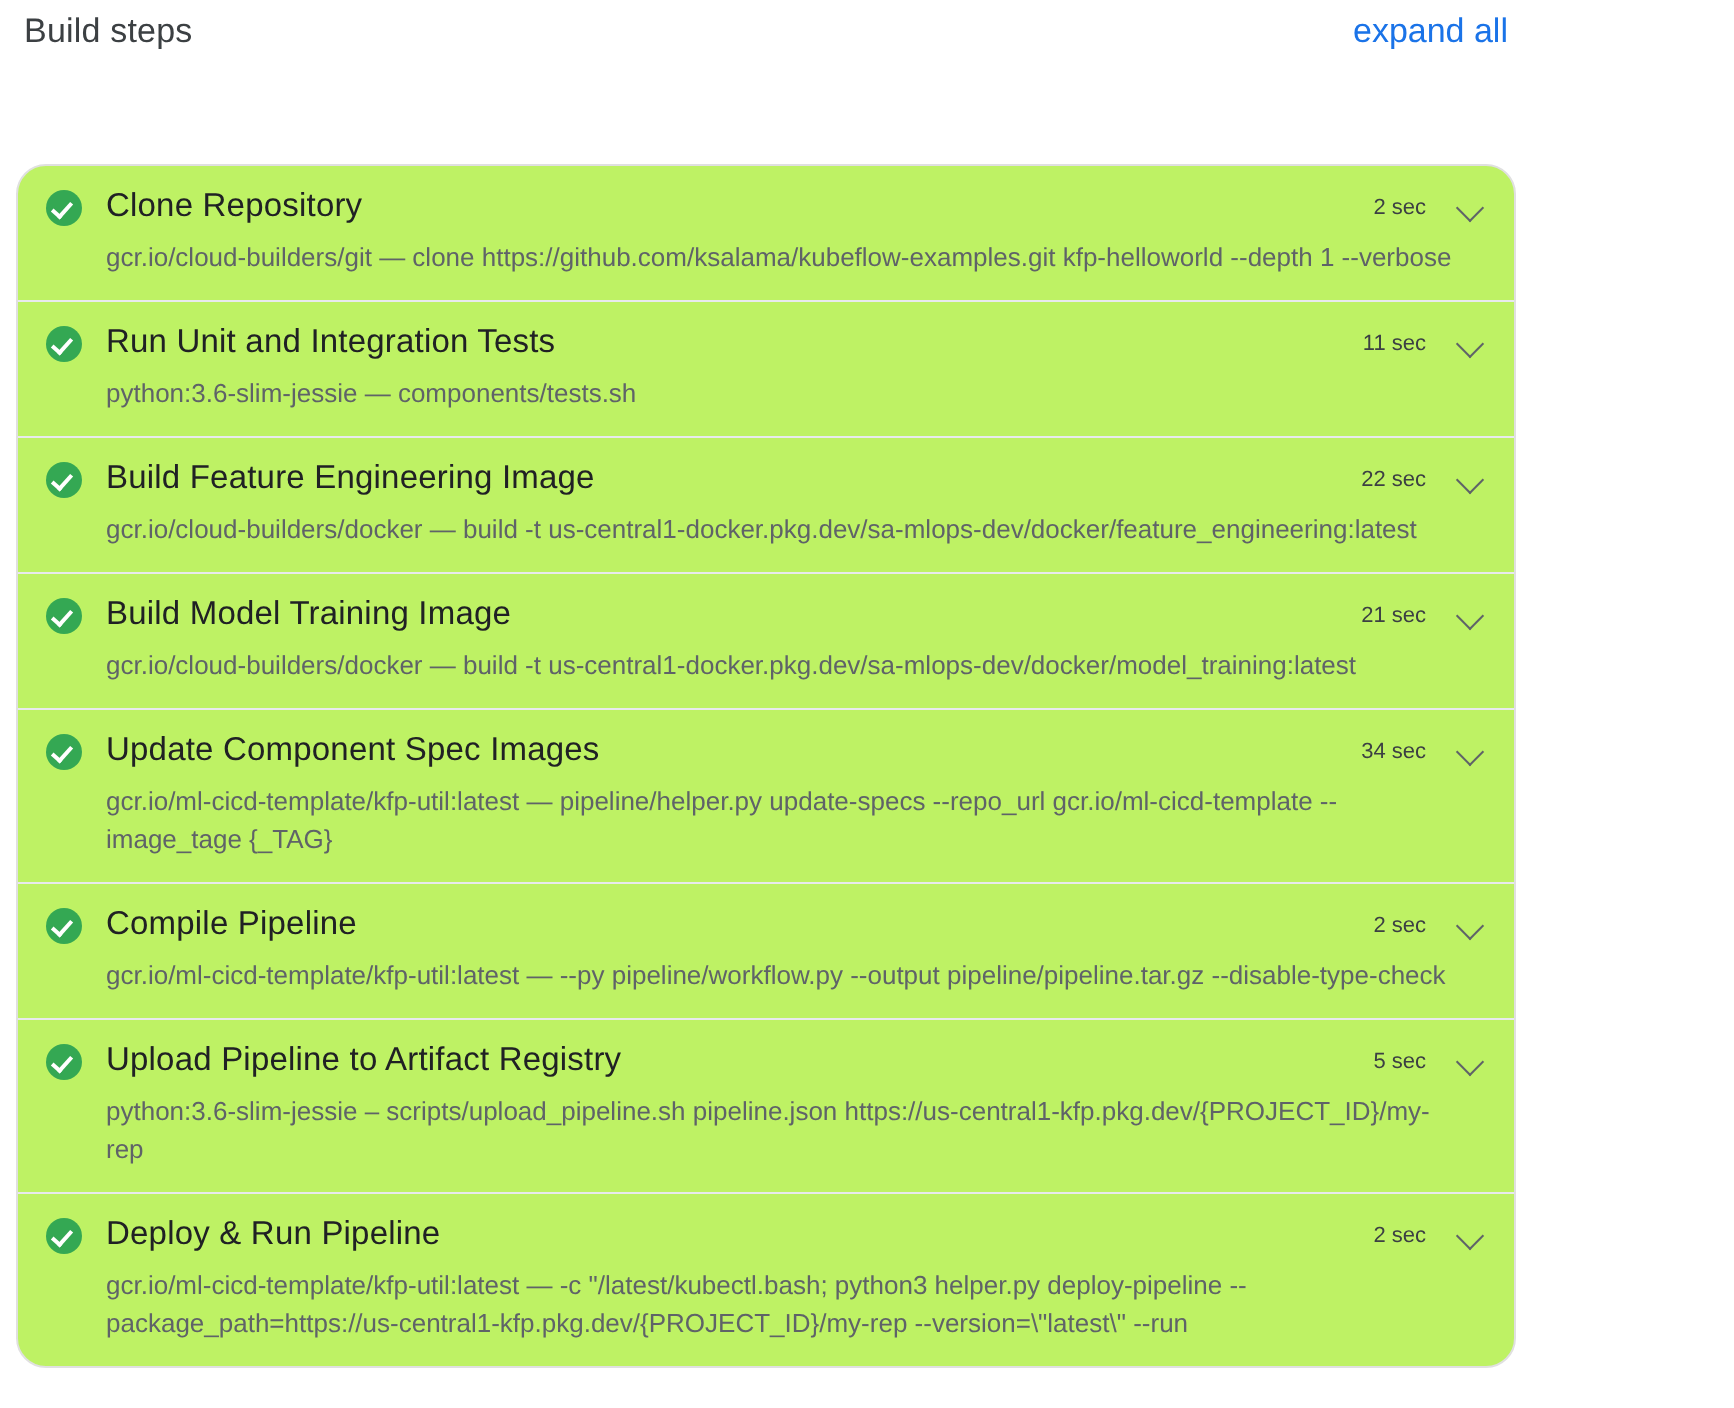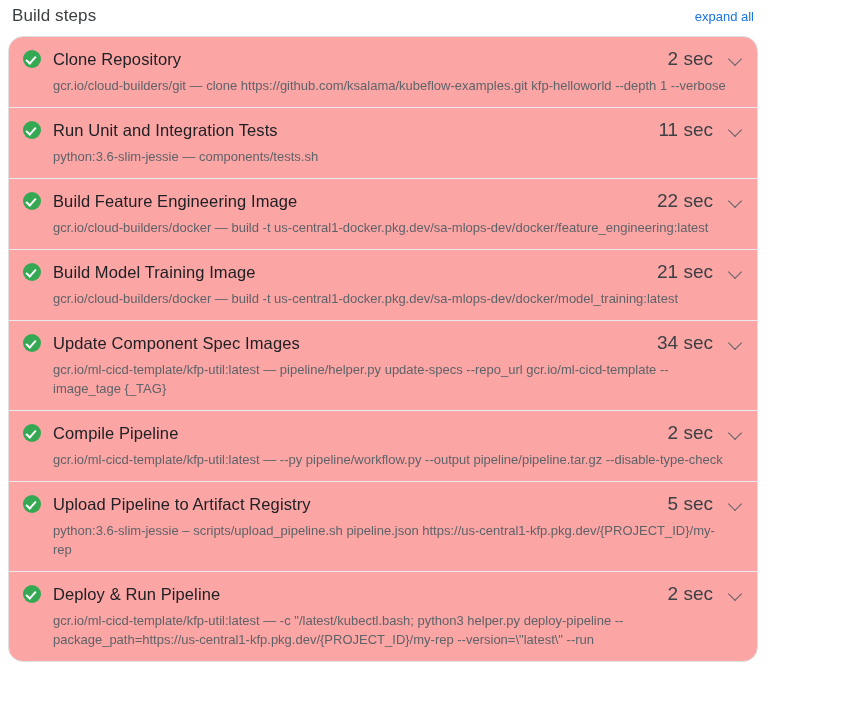--- a/index.html
+++ b/index.html
@@ -24,30 +24,31 @@
     align-items: baseline;
     justify-content: space-between;
     padding: 6px 4px 10px 4px;
   }
   .header-title {
     font-size: 17px;
     color: #3c4043;
     letter-spacing: 0.1px;
   }
   .header-action {
-    font-size: 13px;
+    font-size: 17px;
     color: #1a73e8;
     cursor: pointer;
     user-select: none;
   }
   .steps-card {
     border: 1px solid #e0e0e0;
     border-radius: 15px;
-    background: #fca5a5;
+    background: #bef264;
     overflow: hidden;
+    margin-top: 46px;
   }
   .step {
     border-bottom: 1px solid #e8eaed;
     padding: 11px 14px 12px 14px;
     position: relative;
   }
   .step:last-child {
     border-bottom: none;
   }
   .step-top {
@@ -74,21 +75,21 @@
     border-width: 0 2px 2px 0;
     transform: rotate(42deg);
   }
   .step-name {
     font-size: 16.5px;
     color: #202124;
     flex: 1 1 auto;
     letter-spacing: 0.1px;
   }
   .step-duration {
-    font-size: 19px;
+    font-size: 11px;
     color: #3c4043;
     margin-right: 16px;
     white-space: nowrap;
   }
   .chevron {
     width: 14px;
     height: 14px;
     flex: 0 0 auto;
     position: relative;
     cursor: pointer;

